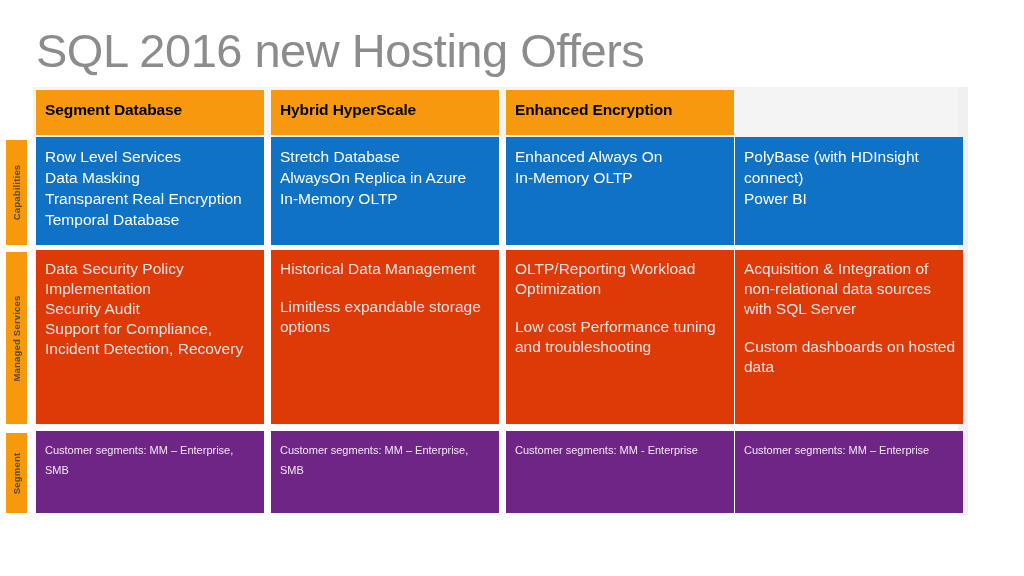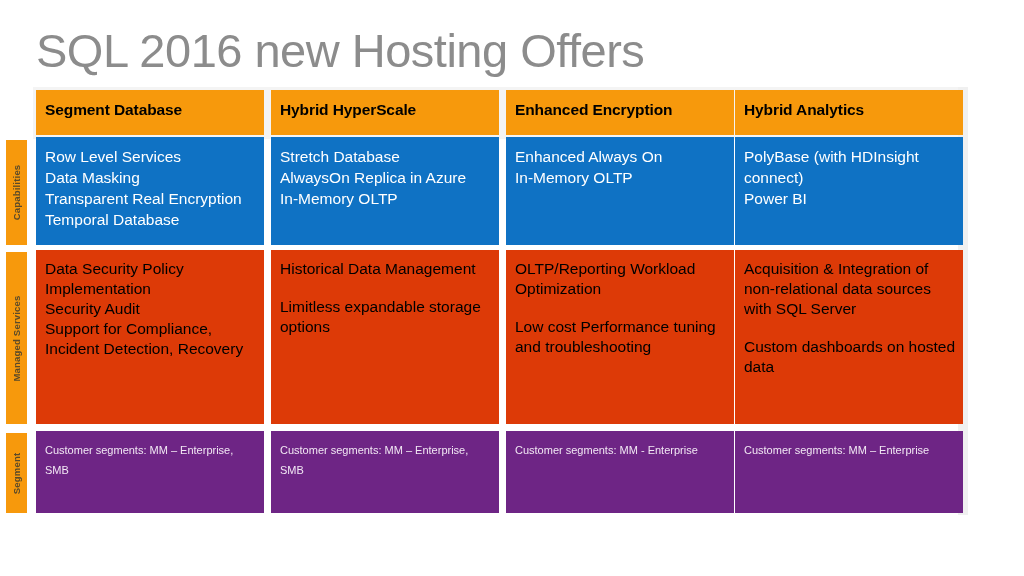--- a/index.html
+++ b/index.html
@@ -82,21 +82,21 @@
     font-size: 15.5px;
     line-height: 21px;
     padding: 9px 6px 4px 9px;
     font-weight: 400;
   }
 
   .cell-managed {
     top: 250px;
     height: 174px;
     background: #DD3A07;
-    color: #000000;
+    color: #e5e5e5;
     font-size: 15.5px;
     line-height: 20px;
     padding: 9px 6px 4px 9px;
     font-weight: 400;
   }
 
   .cell-segment {
     top: 431px;
     height: 82px;
     background: #6E2585;
@@ -200,23 +200,20 @@
       <p>In-Memory OLTP</p>
     </div>
   <div class="cell col col-2 cell-segment">
     <p>Customer segments: MM - Enterprise</p>
   </div>
   <div class="cell col col-2 cell-managed">
       <p>OLTP/Reporting Workload Optimization</p>
       <p class="gap">Low cost Performance tuning and troubleshooting</p>
     </div>
 
-  <div class="cell col col-3 cell-header">
-    <span>Hybrid Analytics</span>
-  </div>
   <div class="cell col col-3 cell-capabilities">
       <p>PolyBase (with HDInsight connect)</p>
       <p>Power BI</p>
     </div>
   <div class="cell col col-3 cell-managed">
       <p>Acquisition &amp; Integration of non-relational data sources with SQL Server</p>
       <p class="gap">Custom dashboards on hosted data</p>
     </div>
   <div class="cell col col-3 cell-segment">
     <p>Customer segments: MM – Enterprise</p>

